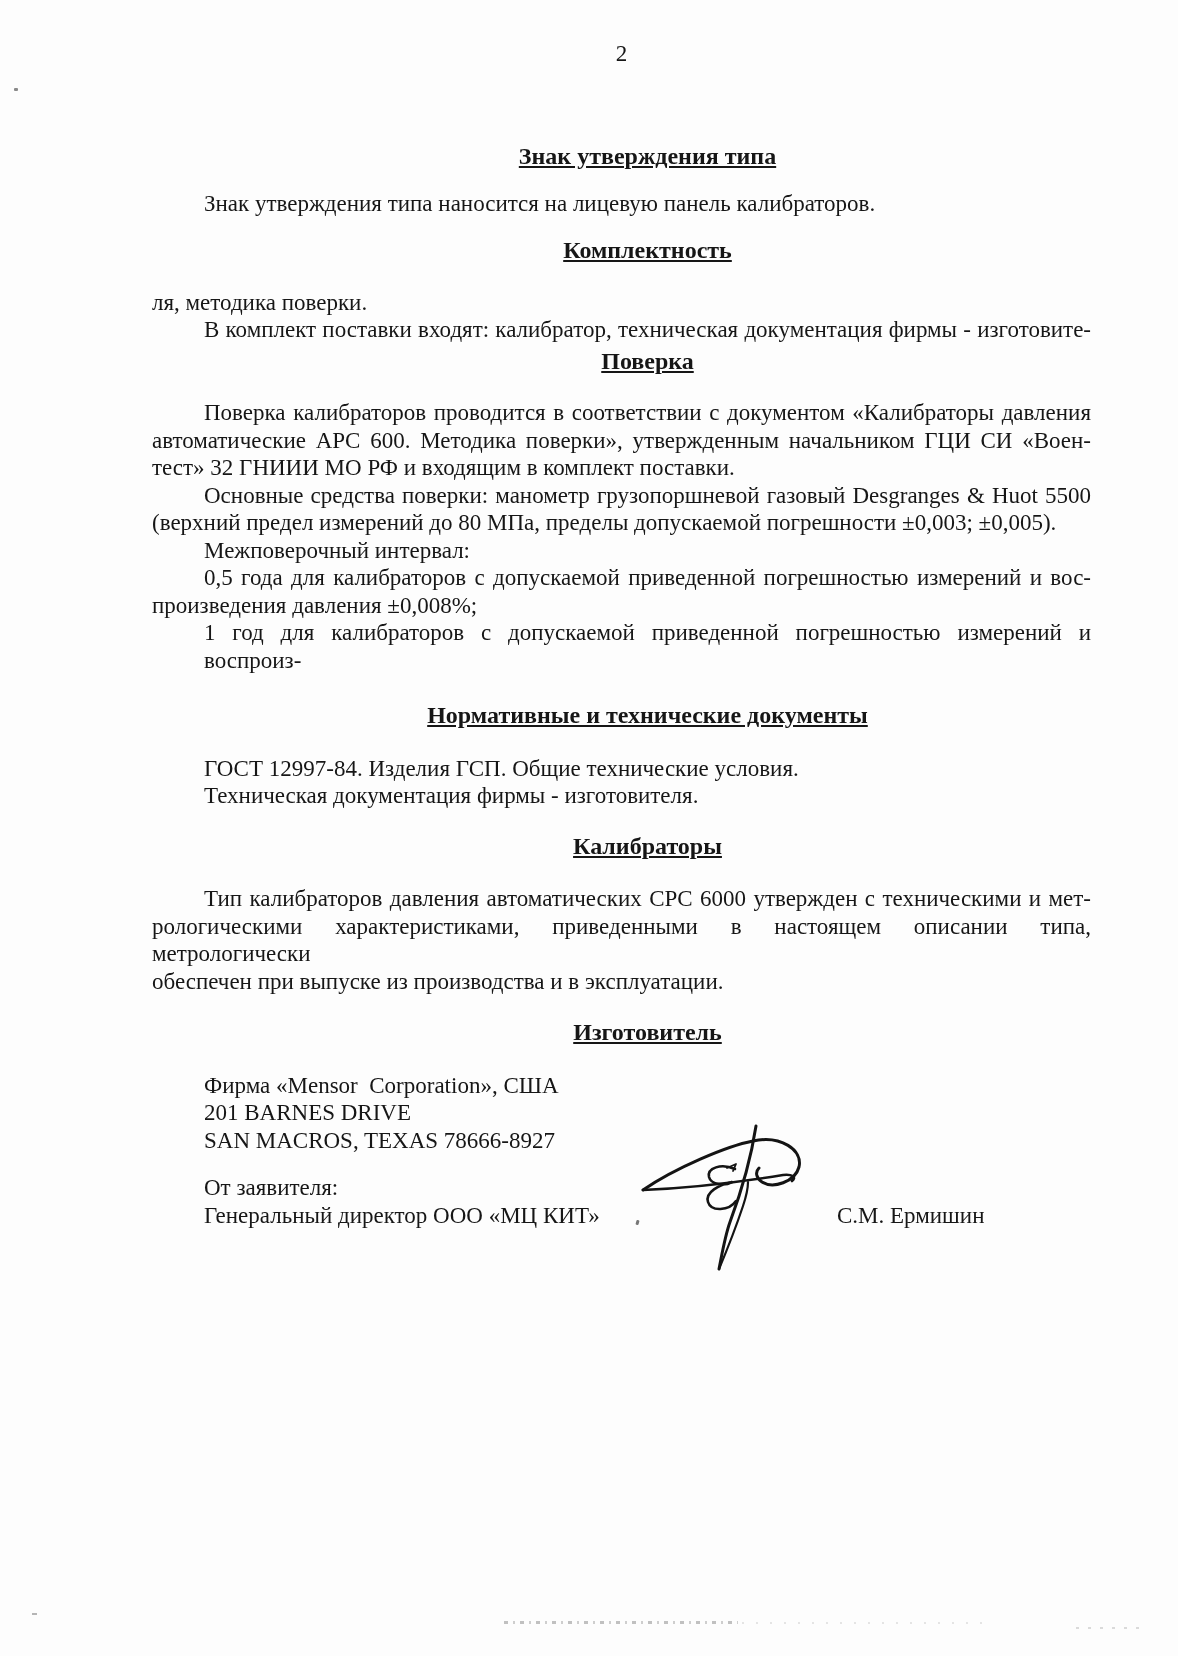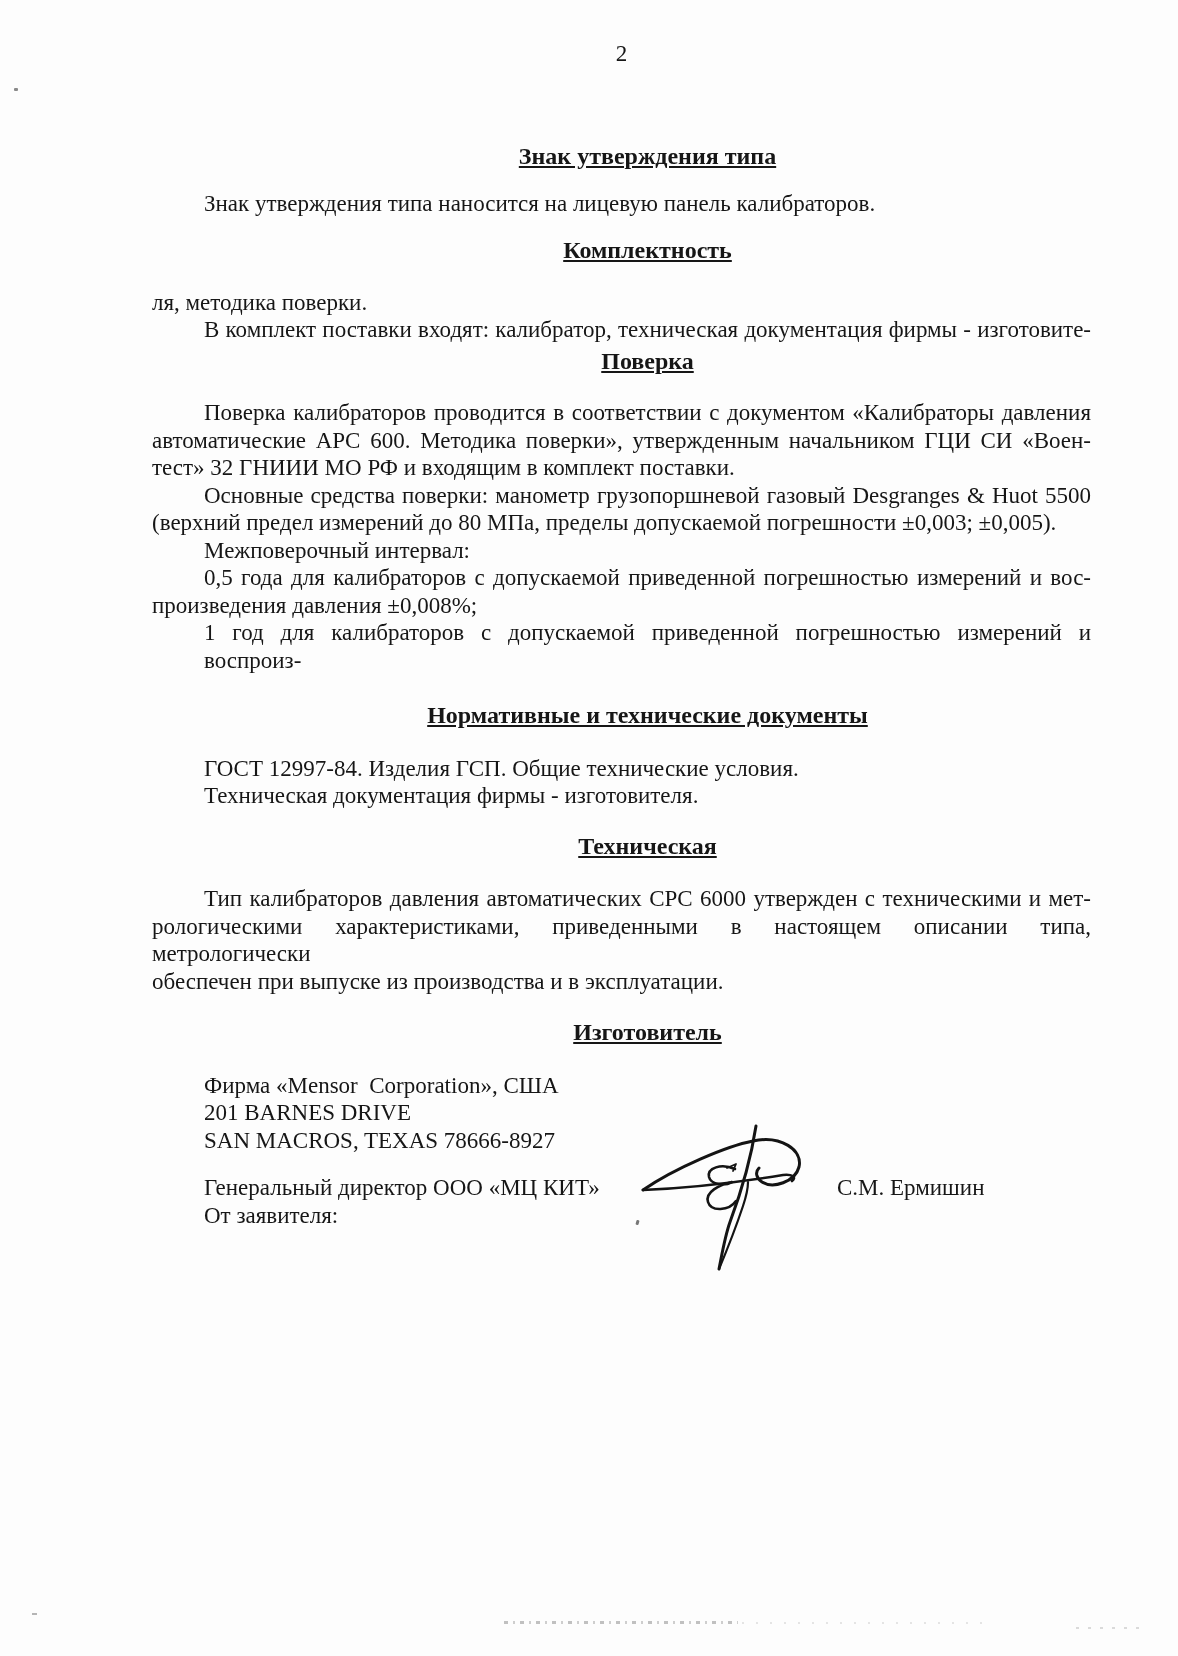--- a/index.html
+++ b/index.html
@@ -104,40 +104,40 @@
       <div class="ln">произведения давления ±0,008%;</div>
       <div class="ln ind j">1 год для калибраторов с допускаемой приведенной погрешностью измерений и воспроиз-</div>
     </div>
 
     <h2 class="hd mt-h-norm">Нормативные и технические документы</h2>
     <div class="para mt-p-norm">
       <div class="ln ind">ГОСТ 12997-84. Изделия ГСП. Общие технические условия.</div>
       <div class="ln ind">Техническая документация фирмы - изготовителя.</div>
     </div>
 
-    <h2 class="hd mt-h-concl">Техническая</h2>
+    <h2 class="hd mt-h-concl">Калибраторы</h2>
     <div class="para mt-p-concl">
       <div class="ln ind j">Тип калибраторов давления автоматических CPC 6000 утвержден с техническими и мет-</div>
       <div class="ln j">рологическими характеристиками, приведенными в настоящем описании типа, метрологически</div>
       <div class="ln">обеспечен при выпуске из производства и в эксплуатации.</div>
     </div>
 
     <h2 class="hd mt-h-manuf">Изготовитель</h2>
     <div class="para mt-p-addr">
       <div class="ln ind addr">Фирма «Mensor  Corporation», США</div>
       <div class="ln ind addr">201 BARNES DRIVE</div>
       <div class="ln ind addr">SAN MACROS, TEXAS 78666-8927</div>
     </div>
 
     <div class="para mt-p-appl">
+      <div class="ln ind">От заявителя:</div>
       <div class="ln ind signer-row">
         <span>Генеральный директор ООО «МЦ КИТ»</span>
         <span class="signer-name">С.М. Ермишин</span>
       </div>
-      <div class="ln ind">От заявителя:</div>
     </div>
 
   </div>
 
   <div class="signature">
     <svg viewBox="0 0 180 150" xmlns="http://www.w3.org/2000/svg" fill="none" stroke="#141414" stroke-linecap="round" stroke-linejoin="round">
       <path d="M 8 68 C 40 46, 92 24, 118 19 C 146 13, 168 28, 164 45 C 160 60, 138 67, 127 60 C 121 56, 120 50, 124 46" stroke-width="3"></path>
       <path d="M 8 68 C 55 66, 105 60, 148 53 C 157 52, 162 55, 157 59" stroke-width="2.6"></path>
       <path d="M 121 4 C 117 30, 107 68, 95 100 C 90 114, 87 132, 84 147" stroke-width="3"></path>
       <path d="M 84 147 C 92 128, 102 102, 108 84 C 111 75, 113 66, 113 60" stroke-width="2.2"></path>

